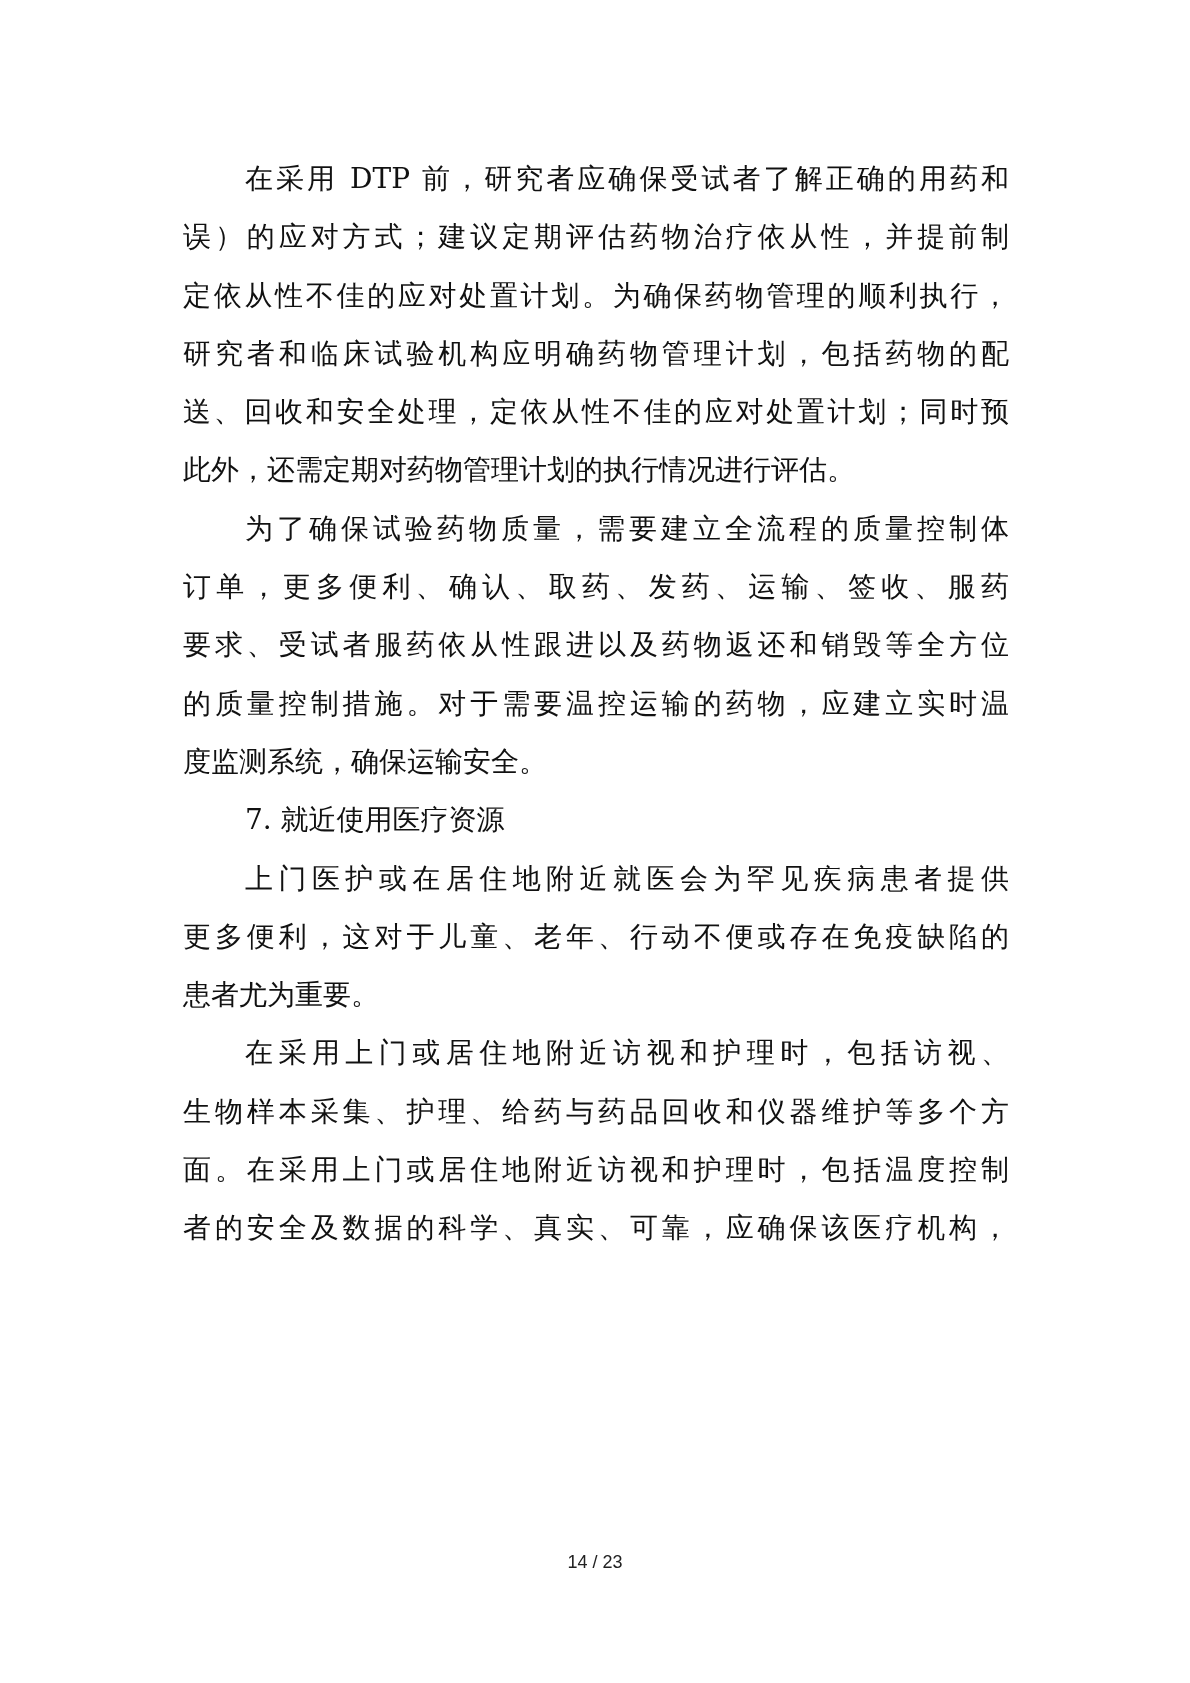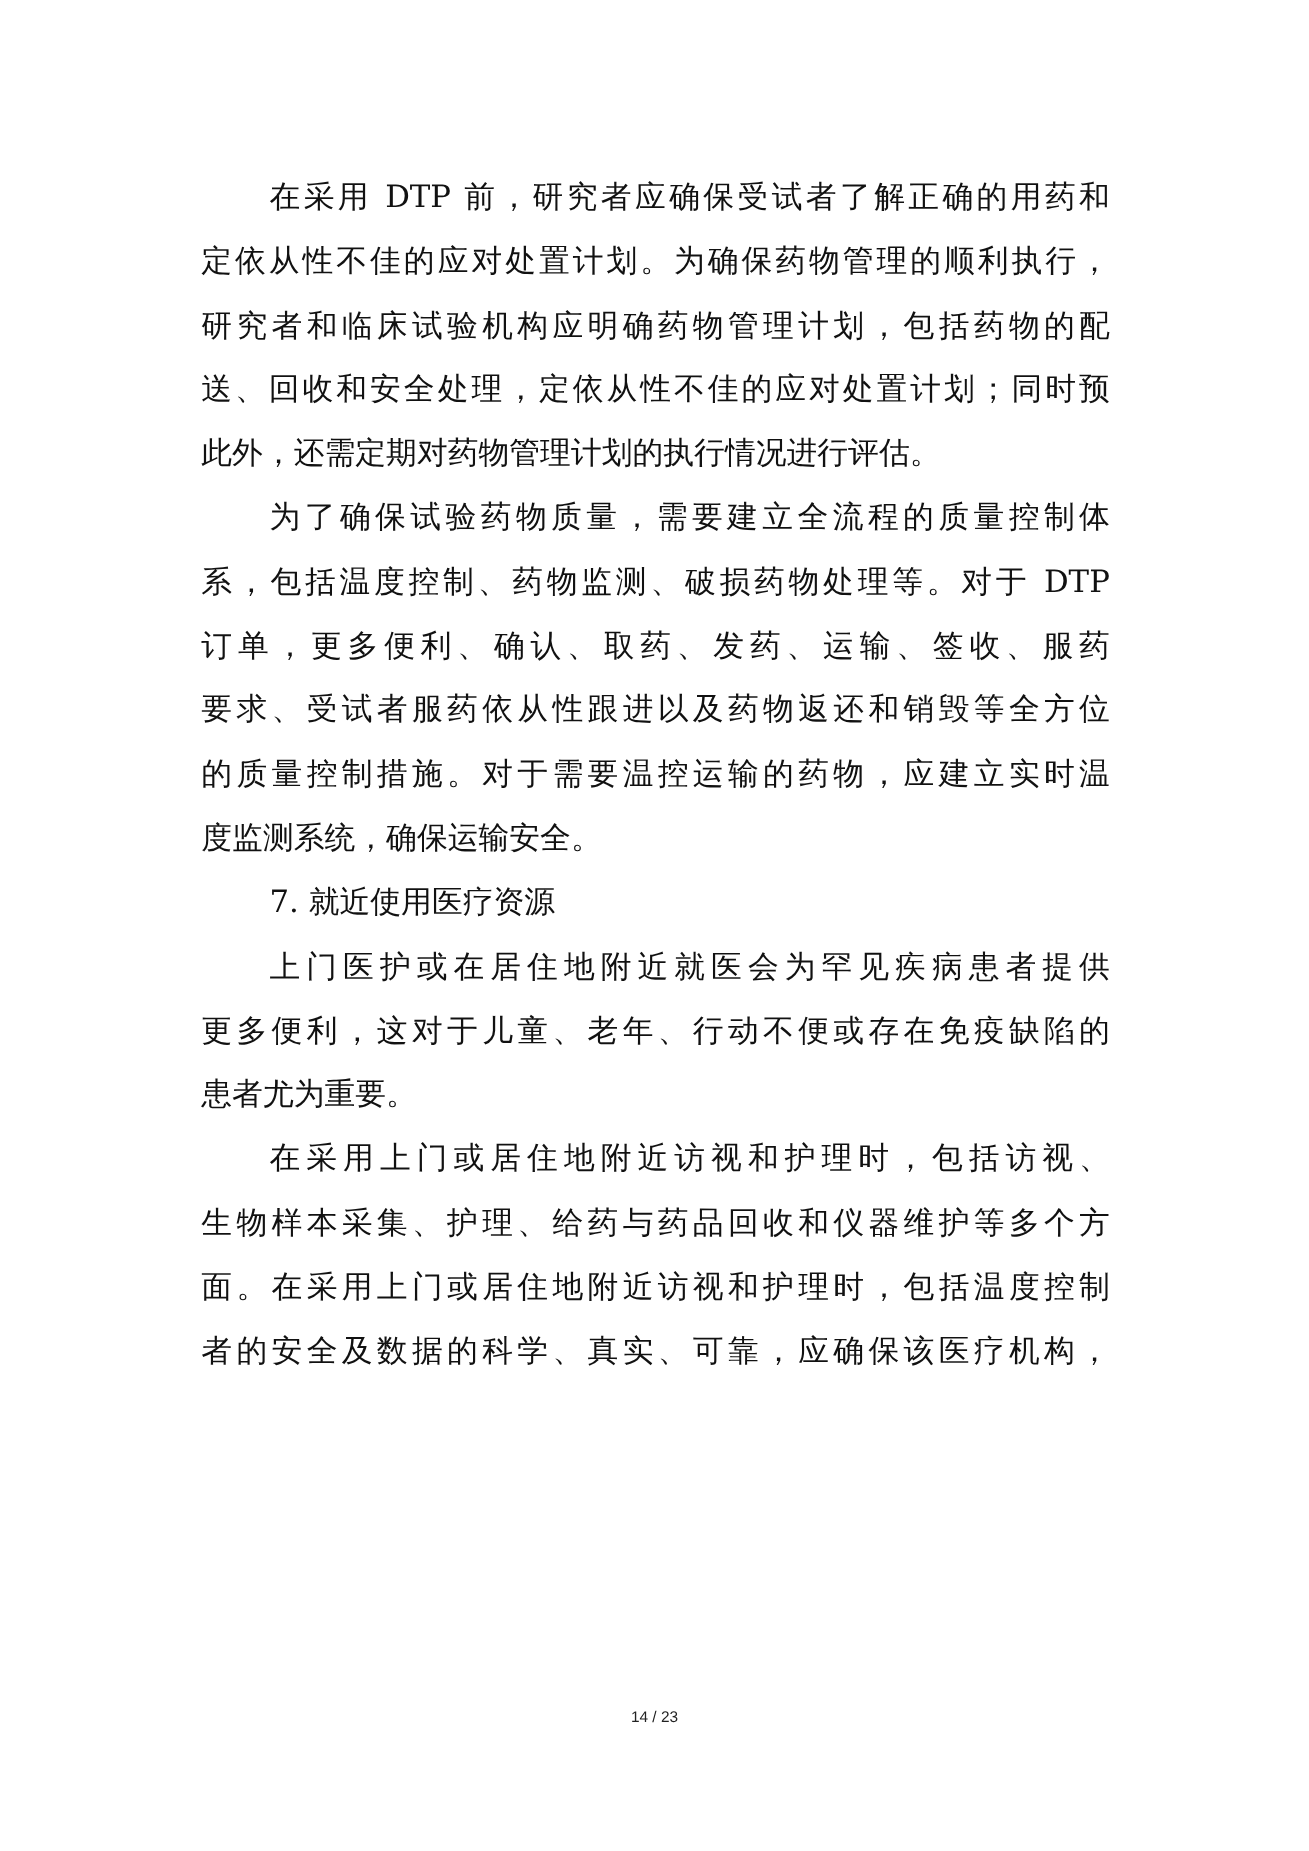--- a/index.html
+++ b/index.html
@@ -49,41 +49,41 @@
       text-align-last: left;
       padding-left: 62px;
     }
     .page-number {
       position: absolute;
       left: 0;
       width: 1190px;
       top: 1538px;
       text-align: center;
       font-family: "Liberation Sans", "DejaVu Sans", sans-serif;
-      font-size: 14px;
+      font-size: 18px;
       color: #222222;
     }
   </style>
 </head>
 <body>
 
 <div class="page">
   <div class="body-text">
 
     <div>
       <span class="line indent">在采用 DTP 前，研究者应确保受试者了解正确的用药和</span>
+      <span class="line">误）的应对方式；建议定期评估药物治疗依从性，并提前制</span>
       <span class="line">定依从性不佳的应对处置计划。为确保药物管理的顺利执行，</span>
       <span class="line">研究者和临床试验机构应明确药物管理计划，包括药物的配</span>
       <span class="line">送、回收和安全处理，定依从性不佳的应对处置计划；同时预</span>
       <span class="line last">此外，还需定期对药物管理计划的执行情况进行评估。</span>
     </div>
 
     <div>
       <span class="line indent">为了确保试验药物质量，需要建立全流程的质量控制体</span>
-      <span class="line">系，包括温度控制、药物监测、破损药物处理等。对于 DTP</span>
       <span class="line">订单，更多便利、确认、取药、发药、运输、签收、服药</span>
       <span class="line">要求、受试者服药依从性跟进以及药物返还和销毁等全方位</span>
       <span class="line">的质量控制措施。对于需要温控运输的药物，应建立实时温</span>
       <span class="line last">度监测系统，确保运输安全。</span>
     </div>
 
     <div>
       <span class="line heading">7. 就近使用医疗资源</span>
     </div>
 

